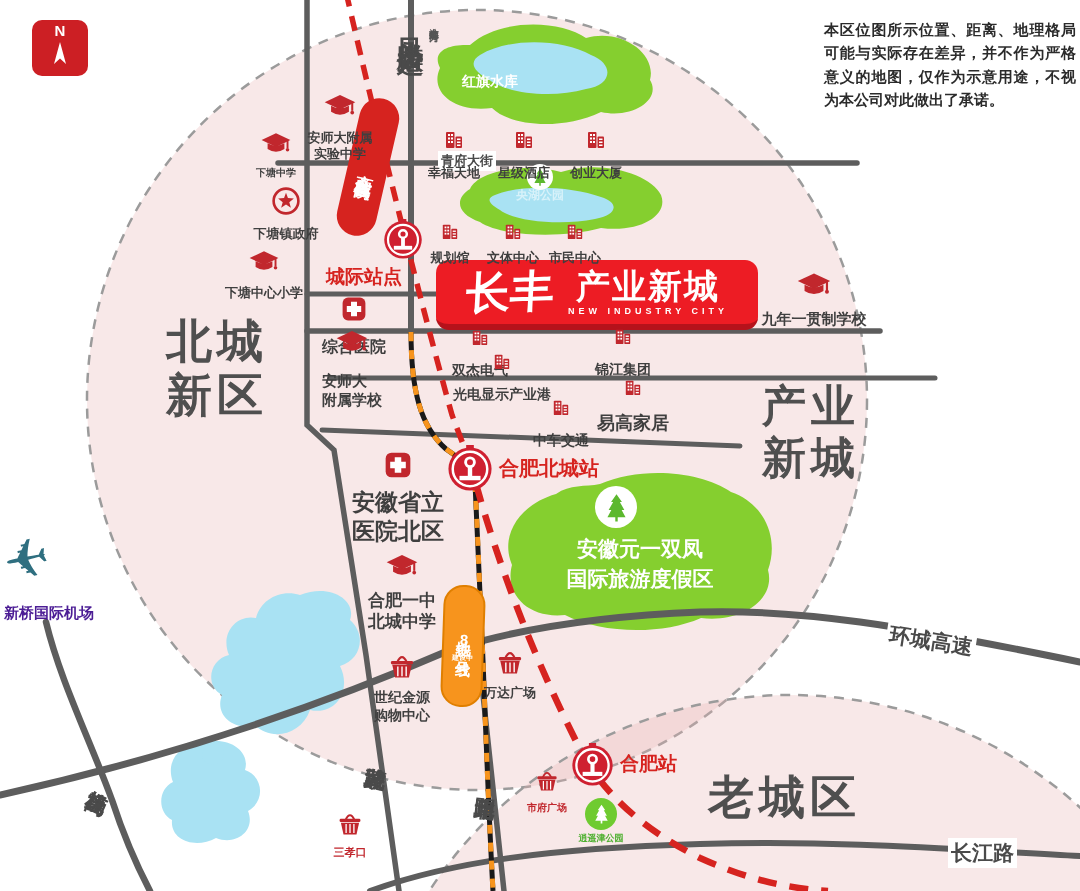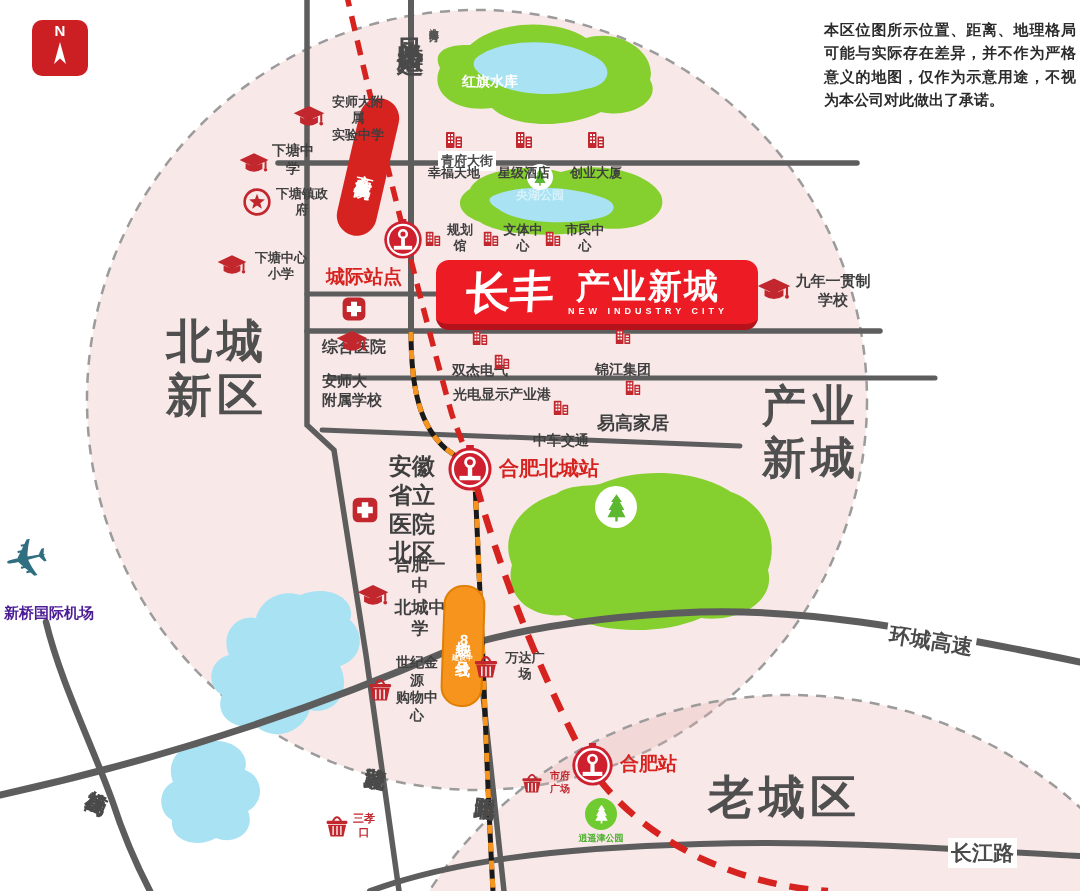--- a/index.html
+++ b/index.html
@@ -6,21 +6,21 @@
     --accent-red:#c1272d; --hsr-red:#d6231f; --banner-red:#ed1c24;
     --metro-orange:#f7941d; --park-green:#85cf2f; --water-blue:#a9e2f3;
     --road-gray:#5d5d5d; --big-label-gray:#4f4f4f;
   }
   html,body{margin:0;padding:0;background:#fff;}
   body{font-family:"Liberation Sans","DejaVu Sans",sans-serif;}
   .map{position:relative;width:1080px;height:891px;overflow:hidden;background:#fff;}
   .layer{position:absolute;left:0;top:0;}
   .abs{position:absolute;}
   .zone{fill:rgba(232,178,178,0.30);stroke:#9b9b9b;stroke-width:2.5;stroke-dasharray:10 8;}
-  .poi{position:absolute;display:flex;flex-direction:row;align-items:center;gap:2px;
+  .poi{position:absolute;display:flex;flex-direction:column;align-items:center;gap:10px;
        color:#3f3f3f;font-weight:bold;font-size:13px;text-align:center;line-height:1.25;white-space:pre-line;}
   .poi.row{flex-direction:column;text-align:left;gap:16px;align-items:center;}
   .ic{display:block;color:var(--accent-red,#c1272d);flex:none;}
   .red-label{color:var(--accent-red,#c1272d);}
   .station-label{position:absolute;color:var(--hsr-red,#d6231f);font-weight:900;white-space:nowrap;}
   .road-label{position:absolute;color:#4a4a4a;font-weight:900;white-space:nowrap;}
   .vtext{writing-mode:vertical-rl;text-orientation:upright;}
   .plate{background:#fff;padding:1px 3px;}
   .region-label{position:absolute;color:var(--big-label-gray,#4f4f4f);font-weight:900;
                 line-height:1.18;letter-spacing:5px;white-space:pre-line;}
@@ -213,38 +213,40 @@
   <div class="badge white-badge" style="left:527px;top:164px;width:26px;height:26px;">
     <svg width="16" height="18" viewBox="0 0 40 48">
         <use href="#s-tree" fill="currentColor"></use>
       </svg>
   </div>
   <div class="badge white-badge" style="left:595px;top:486px;width:42px;height:42px;">
     <svg width="25" height="29" viewBox="0 0 40 48">
         <use href="#s-tree" fill="currentColor"></use>
       </svg>
   </div>
+  <div class="park-label" style="left:510px;top:534px;width:260px;font-size:21px;text-align:center;line-height:1.45;white-space:pre-line;">安徽元一双凤
+国际旅游度假区</div>
   <div class="badge green-badge" style="left:585px;top:798px;width:32px;height:32px;">
     <svg width="17" height="20" viewBox="0 0 40 48">
         <use href="#s-tree" fill="currentColor"></use>
       </svg>
   </div>
   <div class="abs" style="left:568px;top:832px;width:66px;font-size:9px;font-weight:bold;color:#4caf2e;text-align:center;">逍遥津公园</div>
 
   <span class="plane">✈</span>
   <div class="airport-label">新桥国际机场</div>
 
   <div class="poi" style="left:292px;top:94px;width:96px;">
     <svg class="ic" width="34" height="26">
         <use href="#s-cap"></use>
       </svg>
     <span>安师大附属
 实验中学</span>
   </div>
-  <div class="poi" style="left:238px;top:142px;width:76px;font-size:14px;align-items:flex-end;">
+  <div class="poi" style="left:238px;top:132px;width:76px;font-size:10px;">
     <svg class="ic" width="32" height="25">
         <use href="#s-cap"></use>
       </svg>
     <span>下塘中学</span>
   </div>
   <div class="poi" style="left:242px;top:186px;width:88px;">
     <svg class="ic" width="30" height="30">
         <use href="#s-star"></use>
       </svg>
     <span>下塘镇政府</span>

